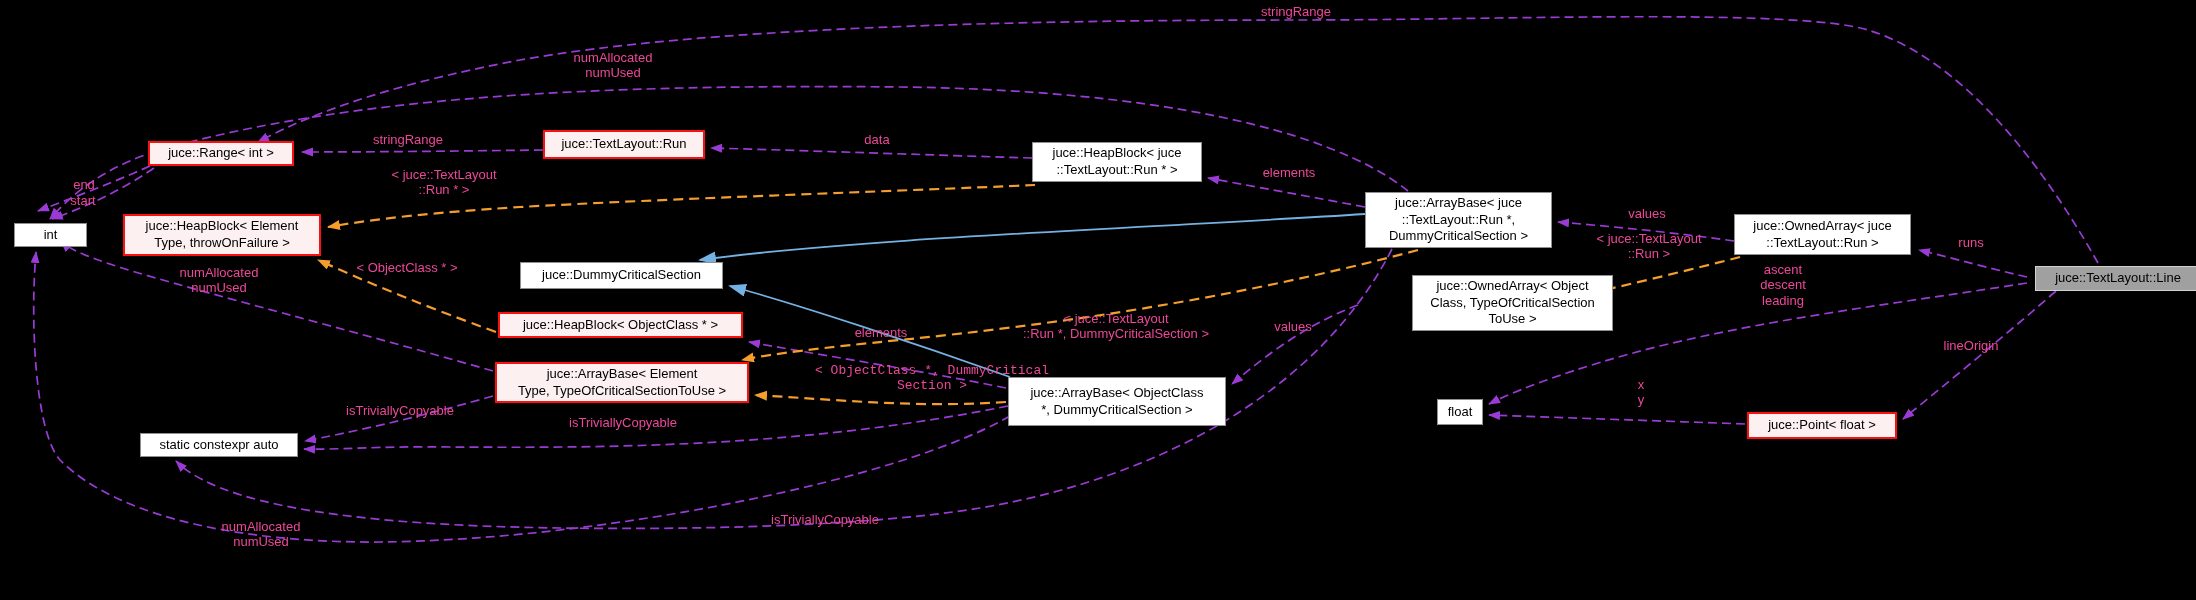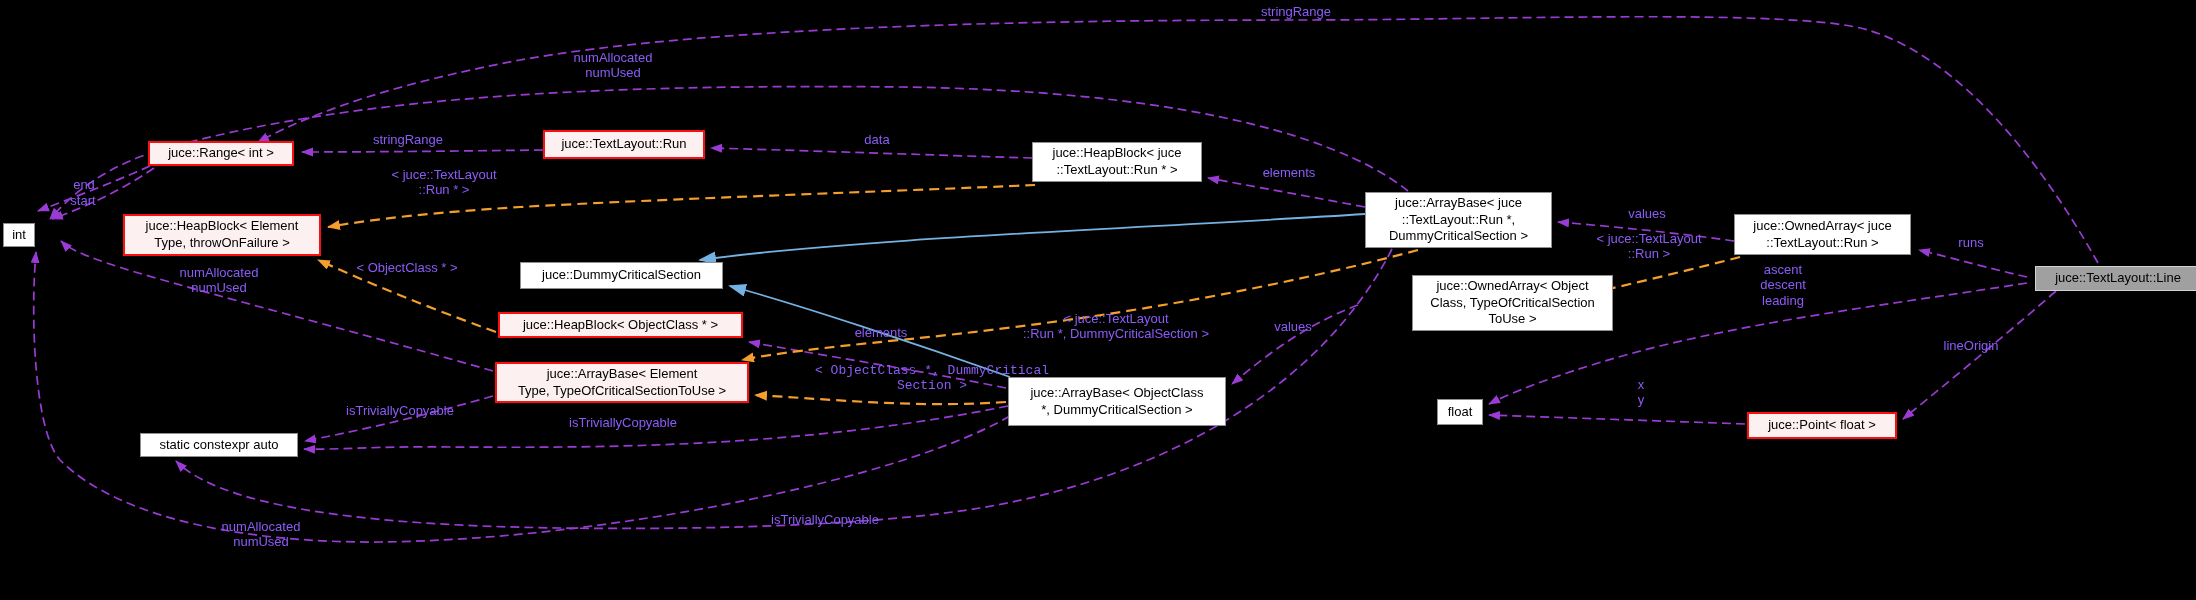--- a/index.html
+++ b/index.html
@@ -11,21 +11,21 @@
   .node{
     position:absolute;display:flex;align-items:center;justify-content:center;
     text-align:center;white-space:pre-line;color:#000;font-size:13px;line-height:1.28;
     box-sizing:border-box;cursor:pointer;
   }
   .node.plain{background:#ffffff;border:1px solid #8f8f8f;}
   .node.red{background:#fcf0f0;border:2px solid #fb0f0f;}
   .node.focus{background:#a0a0a0;border:1px solid #d2d2d2;}
   .edge-label{
     position:absolute;transform:translateX(-50%);
-    color:#8b5cf6;font-size:13px;line-height:1.18;text-align:center;white-space:pre-line;
+    color:#ec4899;font-size:13px;line-height:1.18;text-align:center;white-space:pre-line;
   }
 </style>
 </head>
 <body>
 
 <div id="stage">
   <svg id="edge-svg">
     <defs>
       <marker id="arrow-purple" markerWidth="13" markerHeight="10" refX="11" refY="4.5" orient="auto" markerUnits="userSpaceOnUse">
         <path d="M0,0 L12,4.5 L0,9 z" fill="#9b3bd6"></path>
@@ -97,21 +97,21 @@
       <div class="edge-label" style="left: 1641px; top: 377px;">x
 y</div>
       <div class="edge-label" style="left: 1971px; top: 338px;">lineOrigin</div>
       <div class="edge-label" style="left: 400px; top: 403px;">isTriviallyCopyable</div>
       <div class="edge-label" style="left: 623px; top: 415px;">isTriviallyCopyable</div>
       <div class="edge-label" style="left: 825px; top: 512px;">isTriviallyCopyable</div>
       <div class="edge-label" style="left: 261px; top: 519px;">numAllocated
 numUsed</div>
     </div>
   <div id="node-layer">
-      <div class="node plain" style="left: 3px; top: 223px; width: 32px; height: 24px; text-align: right;">
+      <div class="node plain" style="left: 14px; top: 223px; width: 73px; height: 24px; text-align: right;">
       <span class="node-text">int</span>
     </div>
       <div class="node red" style="left: 148px; top: 141px; width: 146px; height: 25px;">
       <span class="node-text">juce::Range&lt; int &gt;</span>
     </div>
       <div class="node red" style="left: 543px; top: 130px; width: 162px; height: 29px;">
       <span class="node-text">juce::TextLayout::Run</span>
     </div>
       <div class="node red" style="left: 123px; top: 214px; width: 198px; height: 42px;">
       <span class="node-text">juce::HeapBlock&lt; Element

